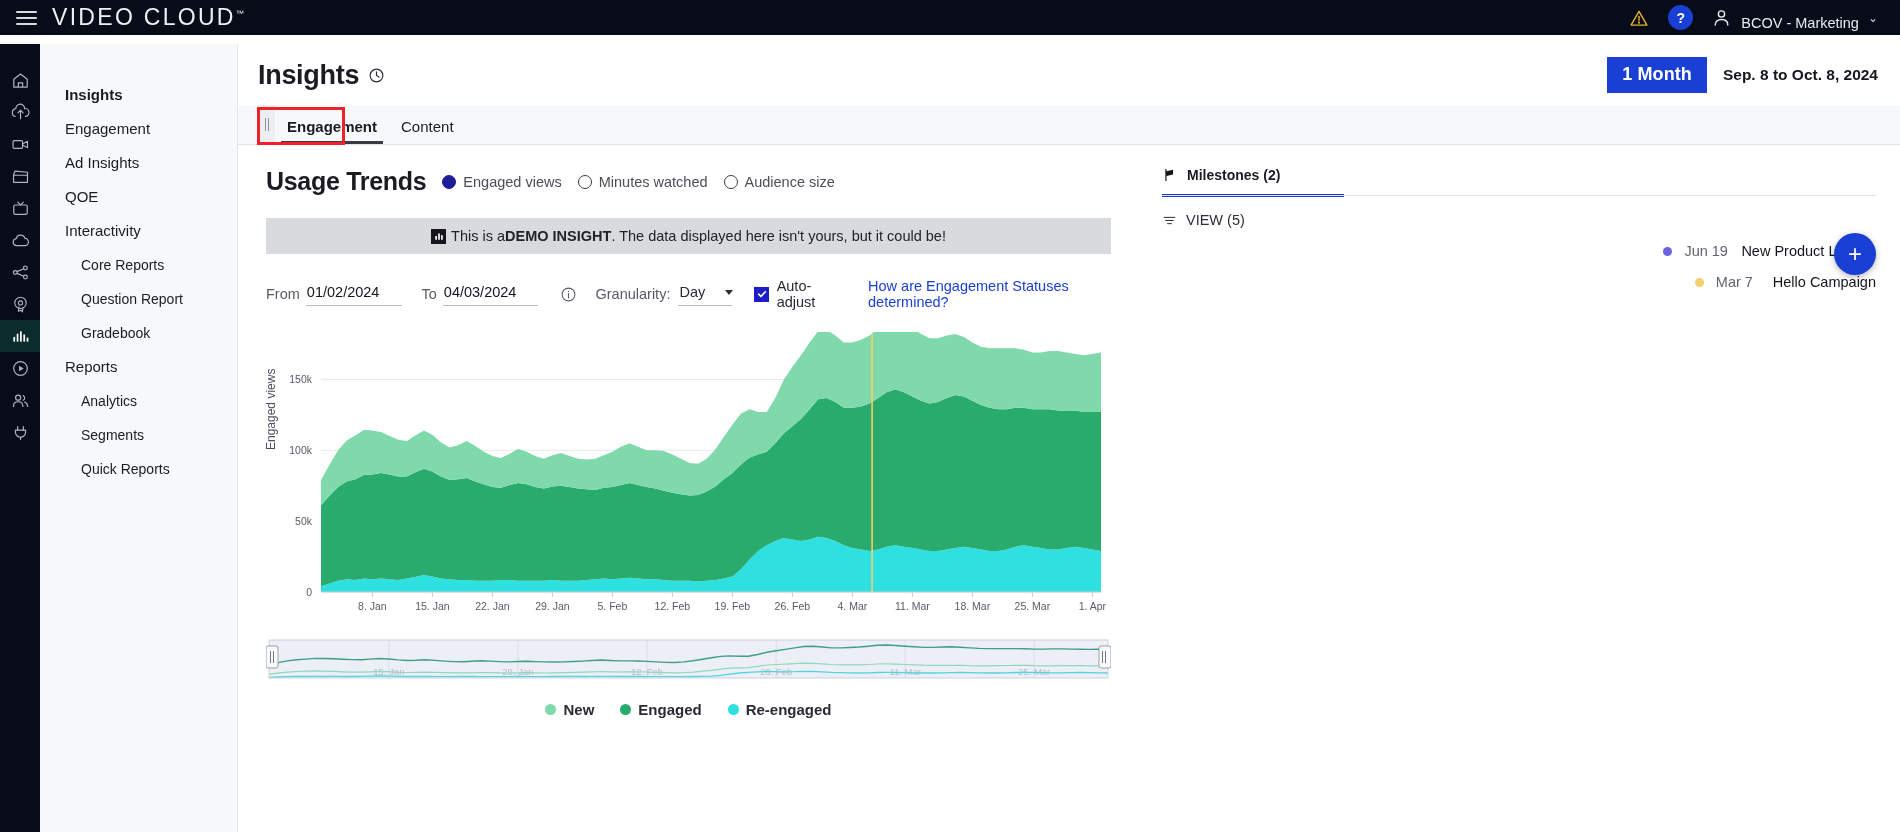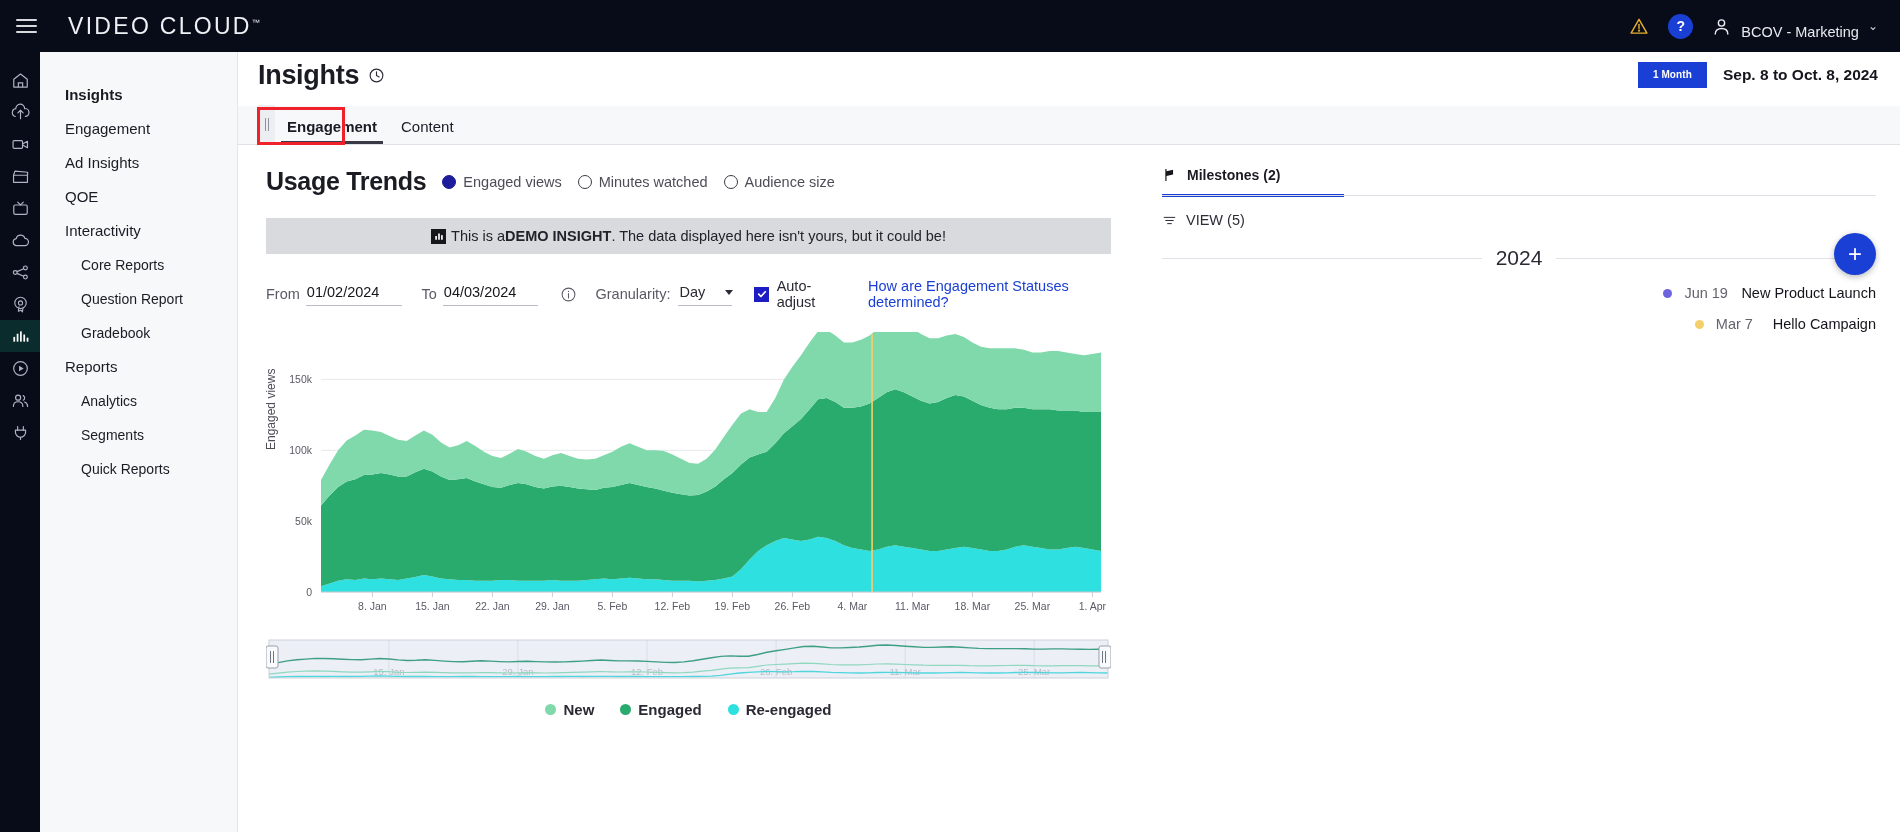--- a/index.html
+++ b/index.html
@@ -7,24 +7,23 @@
     width: 1900px; height: 832px;
     overflow: hidden;
     font-family: "Liberation Sans", sans-serif;
     background: #ffffff;
     color: #1b1b23;
   }
   .app { position: relative; width: 1900px; height: 832px; }
 
   
   .topbar {
-    position: absolute; top: 0; left: 0; width: 1900px; height: 52px;
+    position: absolute; top: 0; left: 0; width: 1900px; height: 35px;
     background: #080b18; display: flex; align-items: center;
     z-index: 40;
-    gap: 16px;
   }
   .hamburger { width: 52px; display: flex; flex-direction: column; align-items: center; gap: 4px; cursor: pointer; }
   .hamburger span { display: block; width: 21px; height: 2px; background: #d7d9df; border-radius: 1px; }
   .brand {
     color: #eef0f4; font-size: 23px; letter-spacing: 2.3px;
     font-weight: 400; position: relative; padding-right: 8px;
     font-family: "Liberation Sans", sans-serif;
   }
   .brand .tm { font-size: 8px; vertical-align: super; letter-spacing: 0; }
   .topbar-right { margin-left: auto; display: flex; align-items: center; gap: 18px; padding-right: 22px; }
@@ -70,21 +69,21 @@
     background: #ffffff; overflow: hidden;
   }
   .page-head {
     height: 62px; display: flex; align-items: center; padding: 0 22px 0 20px;
     background: #ffffff;
   }
   .page-title { font-size: 27px; font-weight: bold; letter-spacing: -0.3px; }
   .clock-icon { margin-left: 9px; color: #2c2c38; display: flex; align-items: center; }
   .head-right { margin-left: auto; display: flex; align-items: center; gap: 16px; }
   .range-btn {
-    background: #1a3fd4; color: #fff; font-size: 10px; font-weight: bold;
+    background: #1a3fd4; color: #fff; font-size: 18px; font-weight: bold;
     padding: 7px 15px 8px; border: none; cursor: pointer; letter-spacing: 0.1px;
   }
   .range-text { font-size: 15.5px; font-weight: bold; color: #15151c; }
 
   
   .tabbar {
     position: relative; height: 39px; background: #f7f8f9;
     border-bottom: 1px solid #e0e2e7; display: flex; align-items: flex-end; padding-left: 20px;
   }
   .grip {
@@ -493,25 +492,20 @@
         </div>
         <div class="ms-divider"></div>
 
         <div class="view-row">
           <svg viewBox="0 0 24 24" width="15" height="15" fill="none" stroke="#2e2e38" stroke-width="1.6">
               <path d="M3.5 7 H20.5 M6 12 H18 M9 17 H15" stroke-linecap="round"></path>
             </svg>
           <span>VIEW (5)</span>
         </div>
 
-        <div class="year-row">
-          <span class="ln"></span>
-          <span class="yr">2024</span>
-          <span class="ln"></span>
-        </div>
 
         <div class="ms-item">
           <span class="ms-dot" id="msd0" style="background: rgb(108, 99, 224);"></span>
           <span class="ms-date">Jun 19</span>
           <span class="ms-name">New Product Launch</span>
         </div>
         <div class="ms-item">
           <span class="ms-dot" id="msd1" style="background: rgb(245, 207, 107);"></span>
           <span class="ms-date">Mar 7</span>
           <span class="ms-name">Hello Campaign</span>

